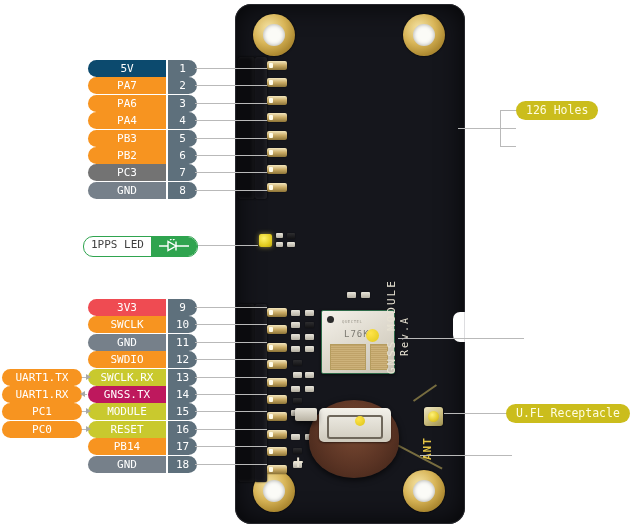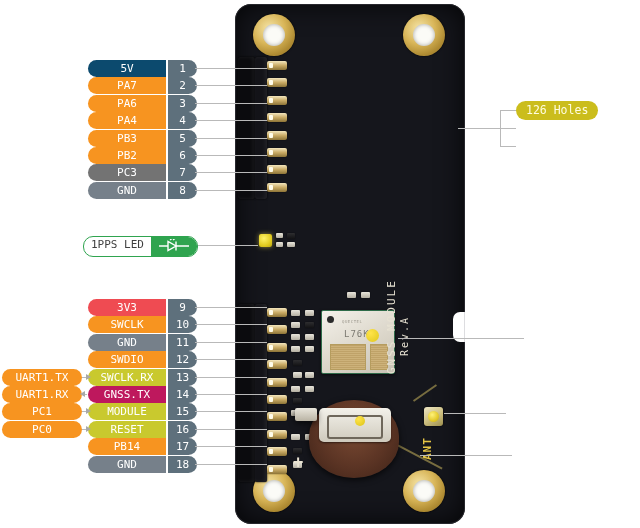--- a/index.html
+++ b/index.html
@@ -354,16 +354,17 @@
   <div class="leader" style="left:500px;top:110px;width:1px;height:36px;"></div>
   <div class="leader" style="left:500px;top:110px;width:16px;"></div>
   <div class="leader" style="left:500px;top:128px;width:16px;"></div>
   <div class="leader" style="left:500px;top:146px;width:16px;"></div>
 
   <div class="annot" style="left:516px;top:101px;">126 Holes</div>
 
   <div class="leader" style="left:398px;top:338px;width:126px;"></div>
 
   <div class="leader" style="left:444px;top:413px;width:62px;"></div>
+  <div class="annot" style="left:506px;top:404px;">U.FL Receptacle</div>
 
   <div class="leader" style="left:420px;top:455px;width:92px;"></div>
 
 </div>
 
 </body></html>

